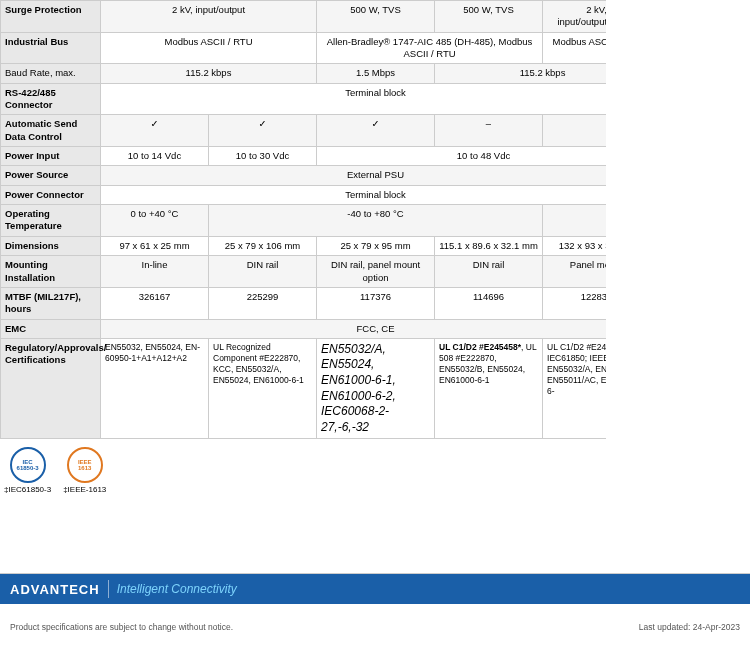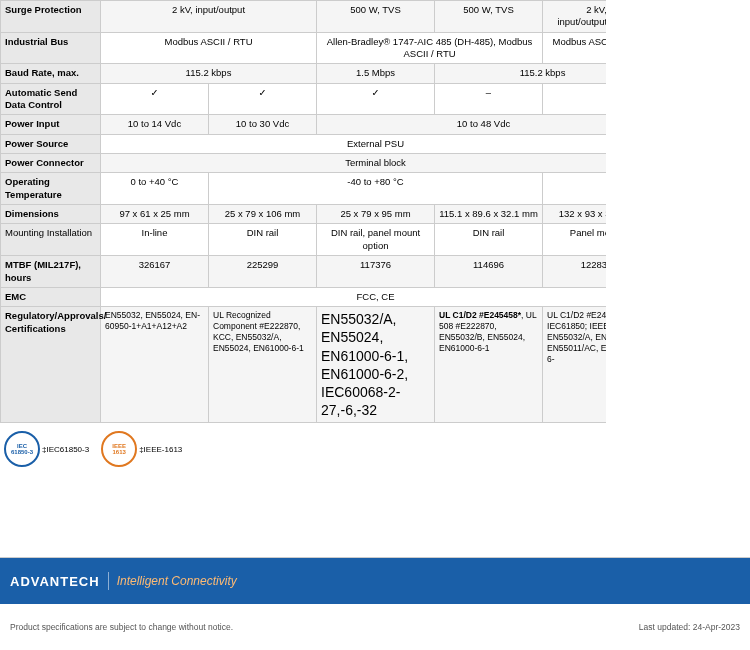--- a/index.html
+++ b/index.html
@@ -51,21 +51,21 @@
 
     .badges-row {
       padding: 8px 4px;
       display: flex;
       align-items: center;
       gap: 12px;
     }
 
     .badge-item {
       display: flex;
-      flex-direction: row;
+      flex-direction: column;
       align-items: center;
       gap: 2px;
       font-size: 8px;
     }
 
     .badge-circle {
       width: 36px;
       height: 36px;
       border-radius: 50%;
       border: 2px solid #666;
@@ -93,42 +93,42 @@
       position: absolute;
       bottom: 0;
       left: 0;
       width: 750px;
       background: #fff;
       border-top: 1px solid #ccc;
     }
 
     .footer-main {
       background: #1a5fa8;
-      padding: 14px 10px;
+      padding: 6px 10px;
       display: flex;
       align-items: center;
       gap: 8px;
     }
 
     .footer-brand {
       color: #fff;
       font-weight: bold;
       font-size: 13px;
       letter-spacing: 1px;
       font-family: Arial Black, Arial, sans-serif;
     }
 
     .footer-divider {
       width: 1px;
       height: 18px;
       background: rgba(255,255,255,0.5);
     }
 
     .footer-tagline {
-      color: #fdba74;
+      color: #7dd3fc;
       font-size: 12px;
       font-style: italic;
     }
 
     .footer-note {
       background: #fff;
       padding: 18px 10px;
       display: flex;
       justify-content: space-between;
       font-size: 8.5px;
@@ -163,24 +163,28 @@
           <td class="text-center">500 W, TVS</td>
           <td colspan="2" class="text-center">2 kV, input/output/power</td>
         </tr>
         <tr>
           <td style="font-weight: bold; background-color: rgb(224, 224, 224);">Industrial Bus</td>
           <td colspan="2" class="text-center">Modbus ASCII / RTU</td>
           <td colspan="2" class="text-center">Allen-Bradley® 1747-AIC 485 (DH-485), Modbus ASCII / RTU</td>
           <td colspan="2" class="text-center">Modbus ASCII / RTU</td>
         </tr>
         <tr>
-          <td style="font-weight: bold; background-color: rgb(224, 224, 224);">Baud Rate, max.</td>
+          <td style="font-weight: normal; background-color: rgb(224, 224, 224);">Baud Rate, max.</td>
           <td colspan="2" class="text-center">115.2 kbps</td>
           <td class="text-center">1.5 Mbps</td>
           <td colspan="3" class="text-center">115.2 kbps</td>
+        </tr>
+        <tr>
+          <td style="font-weight: bold; background-color: rgb(224, 224, 224);">RS-422/485 Connector</td>
+          <td colspan="5" class="text-center">Terminal block</td>
         </tr>
         <tr>
           <td style="font-weight: bold; background-color: rgb(224, 224, 224);">Automatic Send Data Control</td>
           <td class="text-center">✓</td>
           <td class="text-center">✓</td>
           <td class="text-center">✓</td>
           <td class="text-center">–</td>
           <td class="text-center"></td>
         </tr>
         <tr>
@@ -205,21 +209,21 @@
         </tr>
         <tr>
           <td style="font-weight: bold; background-color: rgb(224, 224, 224);">Dimensions</td>
           <td class="text-center">97 x 61 x 25 mm</td>
           <td class="text-center">25 x 79 x 106 mm</td>
           <td class="text-center">25 x 79 x 95 mm</td>
           <td class="text-center">115.1 x 89.6 x 32.1 mm</td>
           <td class="text-center">132 x 93 x 33 mm</td>
         </tr>
         <tr>
-          <td style="font-weight: normal; background-color: rgb(224, 224, 224);">Mounting Installation</td>
+          <td style="font-weight: bold; background-color: rgb(224, 224, 224);">Mounting Installation</td>
           <td class="text-center">In-line</td>
           <td class="text-center">DIN rail</td>
           <td class="text-center">DIN rail, panel mount option</td>
           <td class="text-center">DIN rail</td>
           <td class="text-center">Panel mount</td>
         </tr>
         <tr>
           <td style="font-weight: bold; background-color: rgb(224, 224, 224);">MTBF (MIL217F), hours</td>
           <td class="text-center">326167</td>
           <td class="text-center">225299</td>
@@ -228,21 +232,21 @@
           <td class="text-center">122832</td>
         </tr>
         <tr>
           <td style="font-weight: bold; background-color: rgb(224, 224, 224);">EMC</td>
           <td colspan="5" class="text-center">FCC, CE</td>
         </tr>
         <tr>
           <td style="font-weight: bold; background-color: rgb(224, 224, 224);">Regulatory/Approvals/ Certifications</td>
           <td style="font-size: 8.5px;">EN55032, EN55024, EN-60950-1+A1+A12+A2</td>
           <td style="font-size: 8.5px;">UL Recognized Component #E222870, KCC, EN55032/A, EN55024, EN61000-6-1</td>
-          <td style="font-size: 14px;">EN55032/A, EN55024, EN61000-6-1, EN61000-6-2, IEC60068-2-27,-6,-32</td>
+          <td style="font-size: 12px; font-style: italic;">EN55032/A, EN55024, EN61000-6-1, EN61000-6-2, IEC60068-2-27,-6,-32</td>
           <td style="font-size: 8.5px;"><strong>UL C1/D2 #E245458*</strong>, UL 508 #E222870, EN55032/B, EN55024, EN61000-6-1</td>
           <td style="font-size: 8.5px;">UL C1/D2 #E245458*, IEC61850; IEEE-1613‡; EN55032/A, EN55024, EN55011/AC, EN61000-6-</td>
         </tr>
       </tbody>
   </table>
 </div>
 
 <div class="badges-row">
   <div class="badge-item">
     <div class="badge-circle blue">

